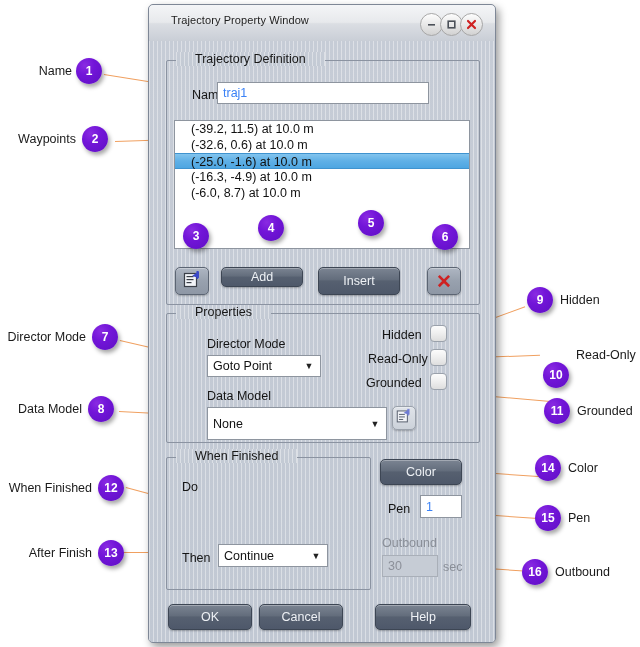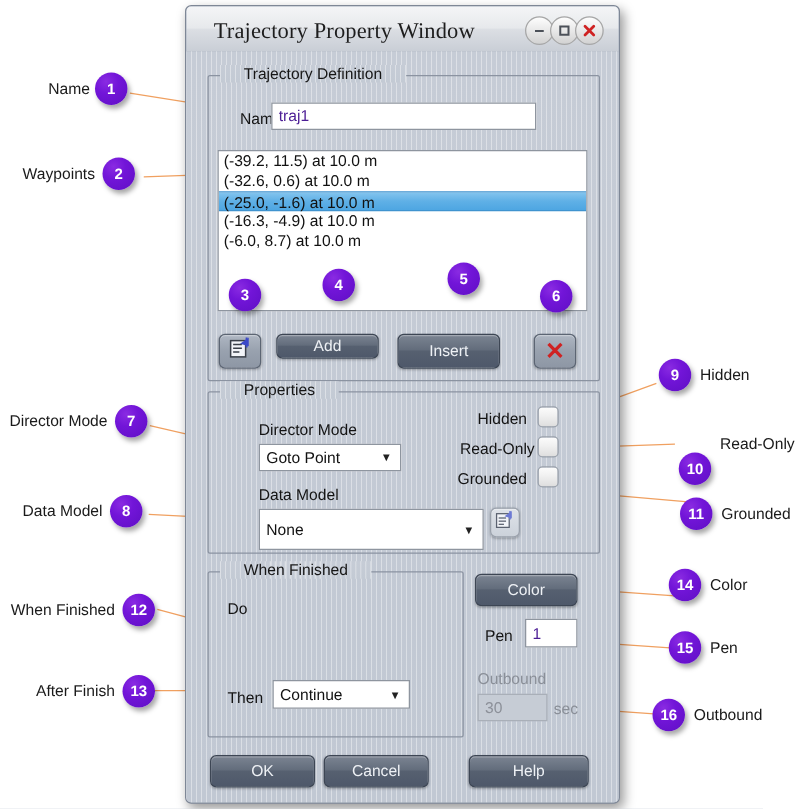--- a/index.html
+++ b/index.html
@@ -32,23 +32,22 @@
     box-shadow:3px 4px 9px rgba(0,0,0,.40);
     overflow:hidden;
   }
   #titlebar{
     position:absolute;left:0;top:0;right:0;height:36px;
     background:linear-gradient(180deg,#f4f5f7 0%,#e7e9ec 48%,#dbdee3 52%,#c9ced6 100%);
     border-bottom:1px solid #9aa2ae;
     border-radius:4px 4px 0 0;
   }
   #title-text{
-    position:absolute;left:22px;top:9px;font-size:18px;color:#1d1d1d;
+    position:absolute;left:22px;top:9px;font-size:11px;color:#1d1d1d;
     letter-spacing:.1px;
-    font-family:Liberation Serif, serif;
   }
   .wbtns{position:absolute;right:12px;top:8px;display:flex;align-items:center;}
   .wbtn{
     width:21px;height:21px;border-radius:50%;
     background:linear-gradient(180deg,#fdfdfd 0%,#e6e6e6 55%,#d2d2d2 100%);
     border:1px solid #a7a7a7;
     display:flex;align-items:center;justify-content:center;
     margin-left:-3px;position:relative;
   }
   .wbtn svg{display:block;}
@@ -75,34 +74,34 @@
       linear-gradient(180deg,#c6ccd6 0%,#c3cad4 100%);
     white-space:nowrap;
   }
 
   .flabel{position:absolute;font-size:12.5px;color:#141414;white-space:nowrap;}
   .flabel.dim{color:#8a8f98;}
 
   
   .tinput{
     position:absolute;background:#ffffff;border:1px solid #8e959f;
-    font-size:12.5px;color:#4c1d95;padding:0 5px;
+    font-size:12.5px;color:#3b82f6;padding:0 5px;
     display:flex;align-items:center;box-sizing:border-box;
     font-family:"Liberation Sans",sans-serif;
   }
   .tinput.disabled{background:#c6ccd5;border:1px solid #a9afb8;color:#8c9099;}
 
   
   #listbox{
     position:absolute;background:#fff;border:1px solid #8e959f;
     overflow:hidden;box-sizing:border-box;
   }
   .lrow{
     height:16px;line-height:16px;font-size:12.5px;color:#111;
-    padding:0 4px;white-space:nowrap;box-sizing:border-box;
+    padding:0 16px;white-space:nowrap;box-sizing:border-box;
   }
   .lrow.sel{
     background:linear-gradient(180deg,#83c4ee 0%,#5fb0e6 50%,#4ea6e2 100%);
     color:#111;border-top:1px solid #3f93cf;border-bottom:1px solid #3f93cf;
   }
 
   
   .btn{
     position:absolute;box-sizing:border-box;
     background:linear-gradient(180deg,#7b8492 0%,#636d7c 45%,#566070 50%,#4e586a 100%);

